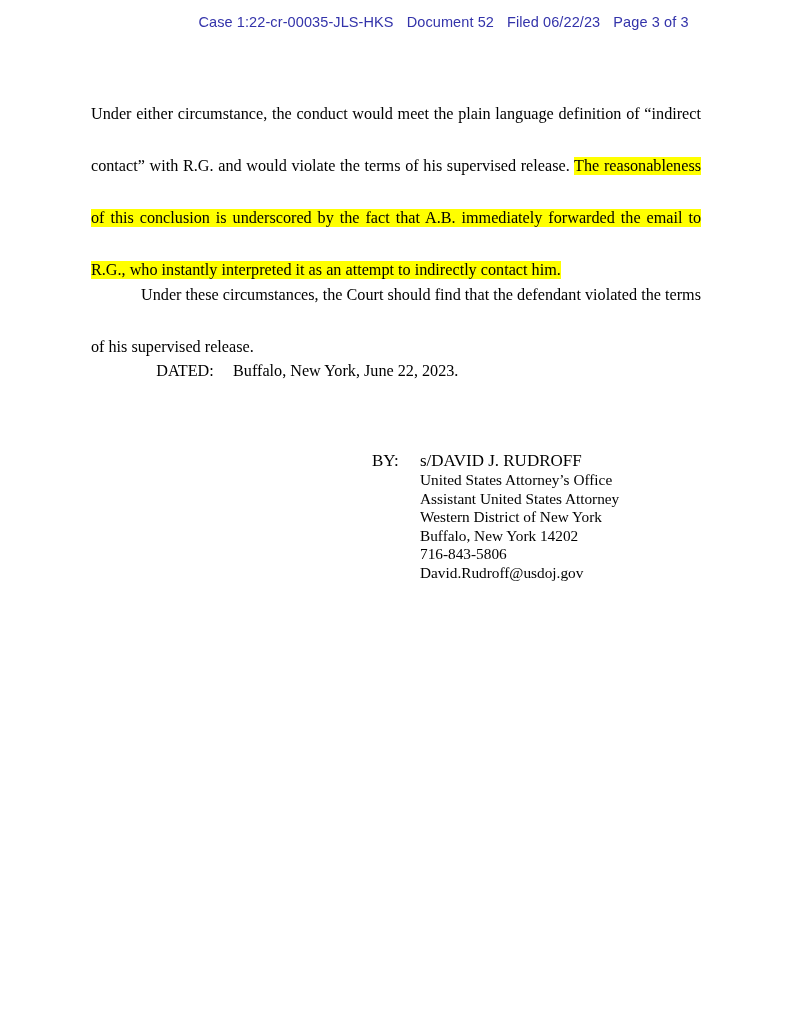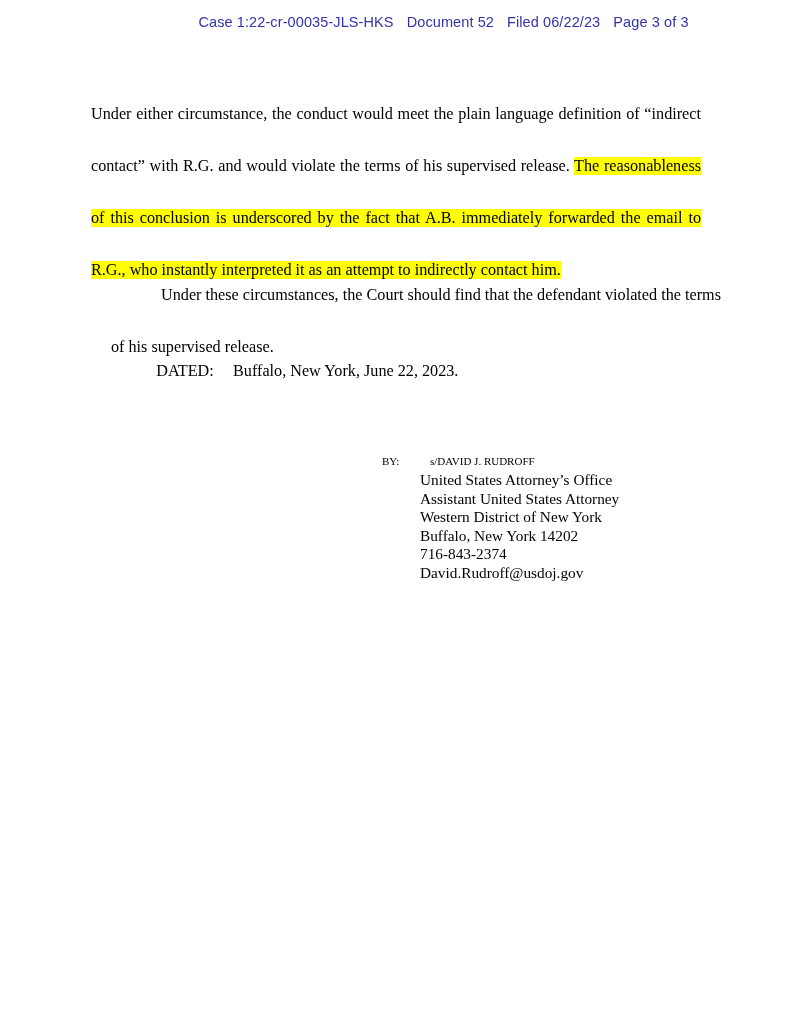--- a/index.html
+++ b/index.html
@@ -53,21 +53,21 @@
   }
   .para-indent { display: inline-block; width: 50px; }
 
   .hl {
     background: #ffff00;
     box-decoration-break: clone;
     -webkit-box-decoration-break: clone;
   }
 
   #para1 { top: 88px; }
-  #para2 { top: 269px; margin-left: 20px; }
+  #para2 { top: 269px; }
 
   
   .dated-line {
     position: absolute;
     left: 137px;
     top: 360px;
     font-size: 16.2px;
     line-height: 22px;
     white-space: nowrap;
   }
@@ -79,24 +79,23 @@
     left: 420px;
     top: 399px;
     font-size: 15.3px;
     line-height: 18.6px;
     white-space: nowrap;
   }
   .by-row {
     position: absolute;
     left: 372px;
     top: 452px;
-    font-size: 11px;
+    font-size: 17px;
     line-height: 18.6px;
     white-space: nowrap;
-    margin-left: 10px;
   }
   .by-label { display: inline-block; width: 48px; }
   .sig-address {
     position: absolute;
     left: 420px;
     top: 471px;
     font-size: 15.3px;
     line-height: 18.6px;
     white-space: nowrap;
   }
@@ -126,17 +125,17 @@
 
   <div class="by-row">
     <span class="by-label">BY:</span><span>s/DAVID J. RUDROFF</span>
   </div>
 
   <div class="sig-address">
     <div>United States Attorney’s Office</div>
     <div>Assistant United States Attorney</div>
     <div>Western District of New York</div>
     <div>Buffalo, New York 14202</div>
-    <div>716-843-2374</div>
+    <div>716-843-5806</div>
     <div>David.Rudroff@usdoj.gov</div>
   </div>
 
 </div>
 
 </body></html>

